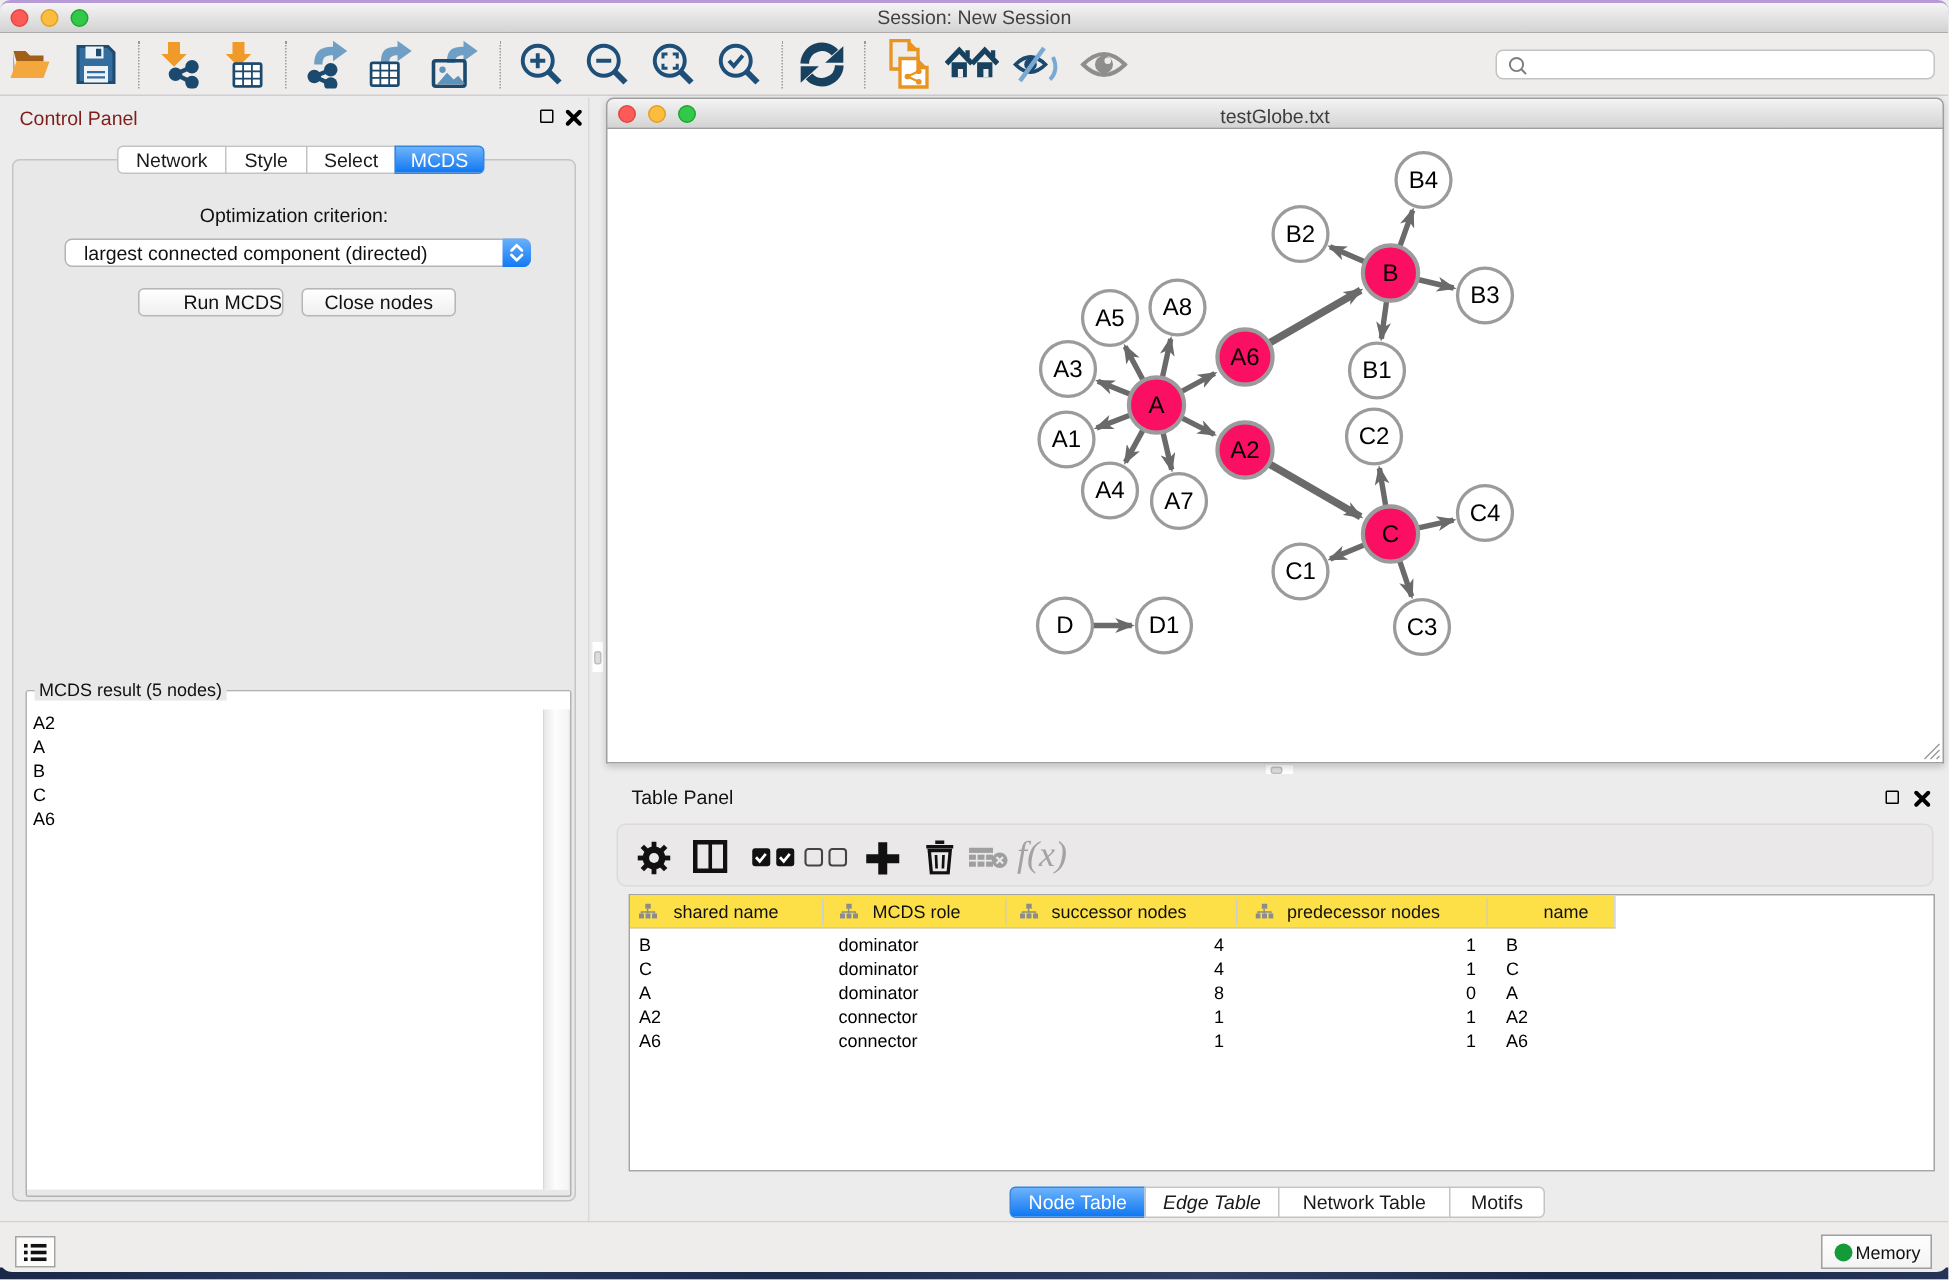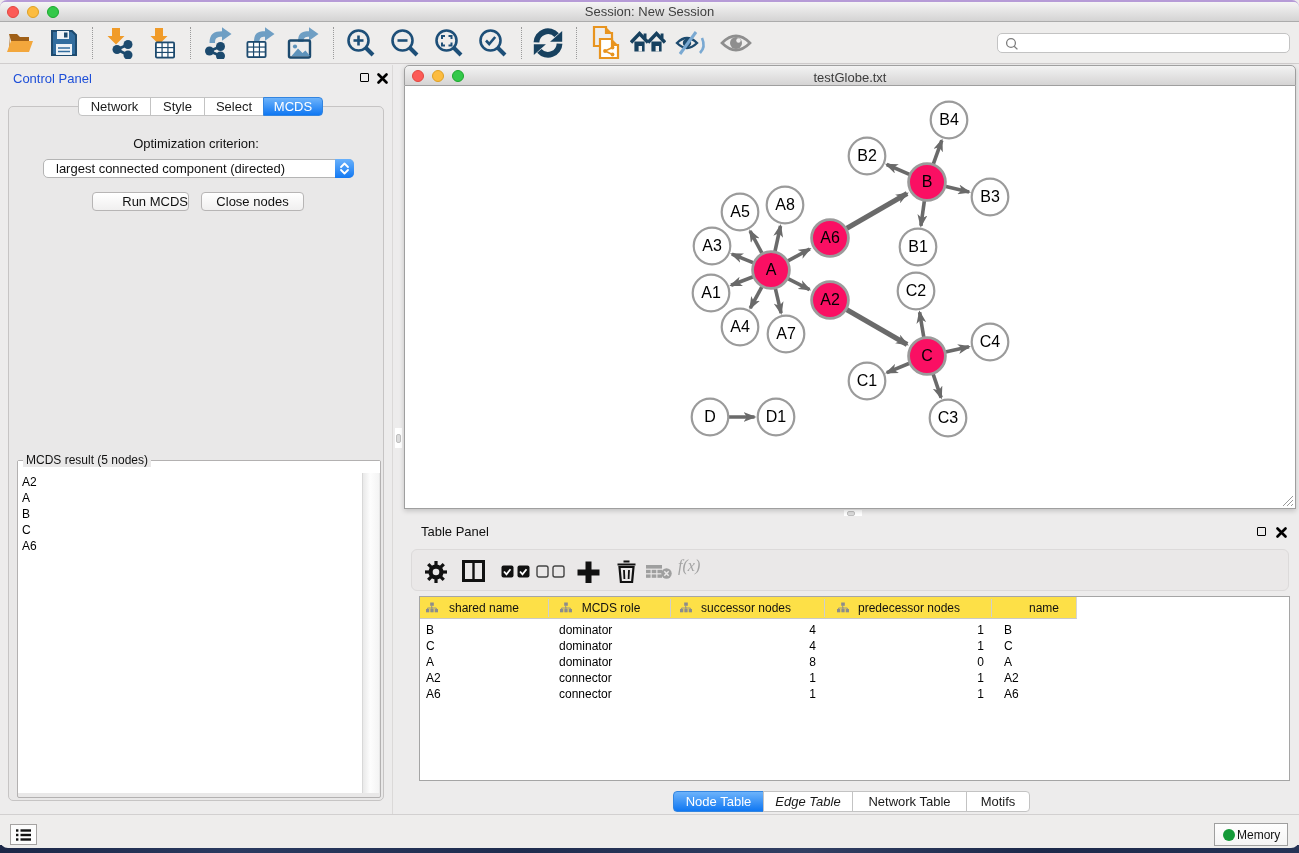--- a/index.html
+++ b/index.html
@@ -16,21 +16,21 @@
 #tl-y { left:27px; background:#fcbc40; border:0.5px solid #dfa023; }
 #tl-g { left:47px; background:#34c84a; border:0.5px solid #1ba82d; }
 #title { width:100%; text-align:center; top:4px; font-size:13px; color:#404040; }
 
 #toolbar { left:0; top:22px; width:1299px; height:42px; background:#eeedec; border-bottom:1px solid #d0cdcd; }
 .ticon { position:absolute; top:50%; transform:translate(-50%,-50%); }
 .tsep { position:absolute; top:5px; height:32px; width:0; border-left:1px dotted #9a9a9a; }
 #searchbox { position:absolute; left:997px; top:11px; width:293px; height:20px; background:#fff;
   border:1px solid #c3c3c3; border-radius:5px; }
 
-#cp-title { left:13px; top:71px; font-size:13px; color:#1d4ed8; }
+#cp-title { left:13px; top:71px; font-size:13px; color:#7f1d1d; }
 .float-ico { width:9px; height:9px; border:1.5px solid #000; border-radius:1px; }
 #cp-tabs { left:78px; top:97px; height:19px; }
 .tabseg { position:absolute; top:0; height:19px; background:#fff; border:1px solid #c3c3c3;
   font-size:13px; color:#1a1a1a; text-align:center; line-height:17px; }
 .tabseg.sel { background:linear-gradient(#6db3fb,#0f77f2); color:#fff; border-color:#3385e0; }
 #cp-body { left:8px; top:106px; width:376px; height:695px; background:#e9e8e8;
   border:1px solid #c6c4c4; border-radius:5px; }
 #optlabel { left:0; top:136px; width:392px; text-align:center; font-size:13px; color:#111; }
 #combo { left:43px; top:159px; width:311px; height:19px; background:#fff; border:1px solid #b4b4b4; border-radius:5px; }
 #combo .txt { position:absolute; left:12px; top:1px; font-size:13px; color:#111; }
@@ -398,21 +398,21 @@
       <rect x="0" y="4.8" width="4.6" height="3.4"></rect>
         <rect x="5.7" y="4.8" width="4.6" height="3.4"></rect>
         <rect x="11.4" y="4.8" width="4.6" height="3.4"></rect>
       <rect x="0" y="9.4" width="4.6" height="3.4"></rect>
         <rect x="5.7" y="9.4" width="4.6" height="3.4"></rect>
         <rect x="11.4" y="9.4" width="4.6" height="3.4"></rect>
       <circle cx="20.5" cy="8.5" r="5.2"></circle>
     </g>
     <path d="M18.3 6.3 l4.4 4.4 M22.7 6.3 l-4.4 4.4" stroke="#eae8e8" stroke-width="1.5"></path>
   </svg>
-  <div style="position:absolute;left:266px;top:7px;font-family:'Liberation Serif',serif;font-style:italic;font-size:16px;color:#a3a3a3;">f(x)</div>
+  <div style="position:absolute;left:266px;top:7px;font-family:'Liberation Serif',serif;font-style:italic;font-size:24px;color:#a3a3a3;">f(x)</div>
 </div>
 <div class="abs" id="tbl">
   <div id="tbl-head">
     <div class="hsep" style="left:128px"></div>
     <div class="hsep" style="left:250px"></div>
     <div class="hsep" style="left:404px"></div>
     <div class="hsep" style="left:571px"></div>
     <div class="hcell" style="left:64px; transform:translateX(-50%)">shared name</div>
     <div class="hcell" style="left:191px; transform:translateX(-50%)">MCDS role</div>
     <div class="hcell" style="left:326px; transform:translateX(-50%)">successor nodes</div>

